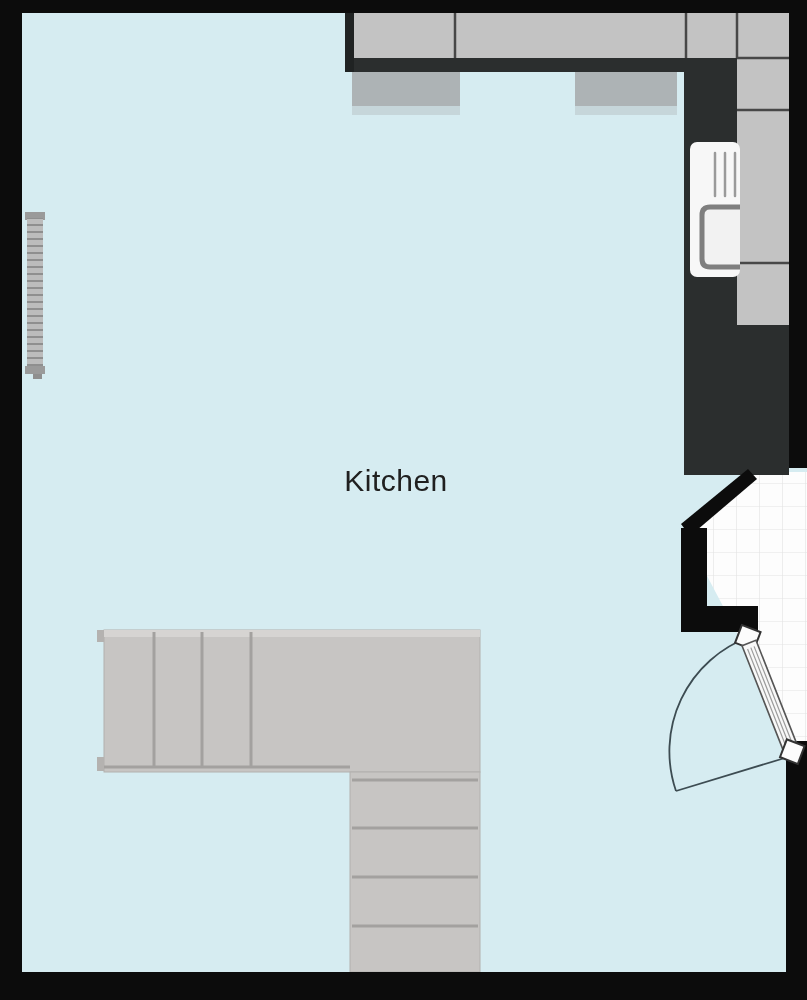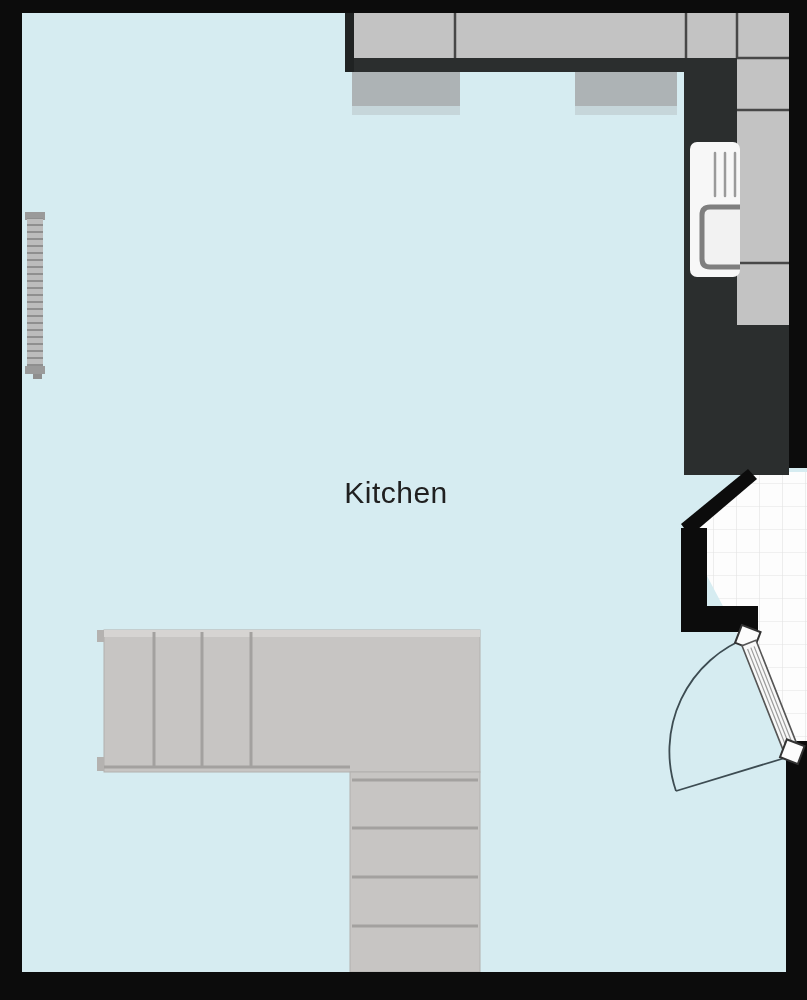--- a/index.html
+++ b/index.html
@@ -8,21 +8,21 @@
     --tileline:#e3e3e3; --arc:#3d4c52; --ink:#202020; --divider:#474747;
   }
   html,body{margin:0;padding:0;background:#000;}
   .plan{
     position:relative; width:807px; height:1000px;
     background:var(--floor); overflow:hidden;
     font-family:"Liberation Sans", sans-serif;
   }
   .plan svg{position:absolute;left:0;top:0;}
   .room-label{
-    position:absolute; left:396px; top:493px; transform:translate(-50%,-50%);
+    position:absolute; left:396px; top:481px; transform:translate(-50%,-50%);
     font-size:30px; letter-spacing:.5px; color:var(--ink); white-space:nowrap;
   }
   .wall{fill:var(--wall);}
   .charcoal{fill:var(--charcoal);}
   .counter{fill:var(--counter);}
   .divider{stroke:var(--divider);stroke-width:2.5;fill:none;}
   .cabinet{fill:var(--cabinet);opacity:.92;}
   .cabinet-fade{fill:var(--cabinet);opacity:.35;}
   .stair{fill:var(--stair);stroke:#b2b0ae;stroke-width:1;}
   .stairline{stroke:var(--stairline);stroke-width:3;fill:none;}

